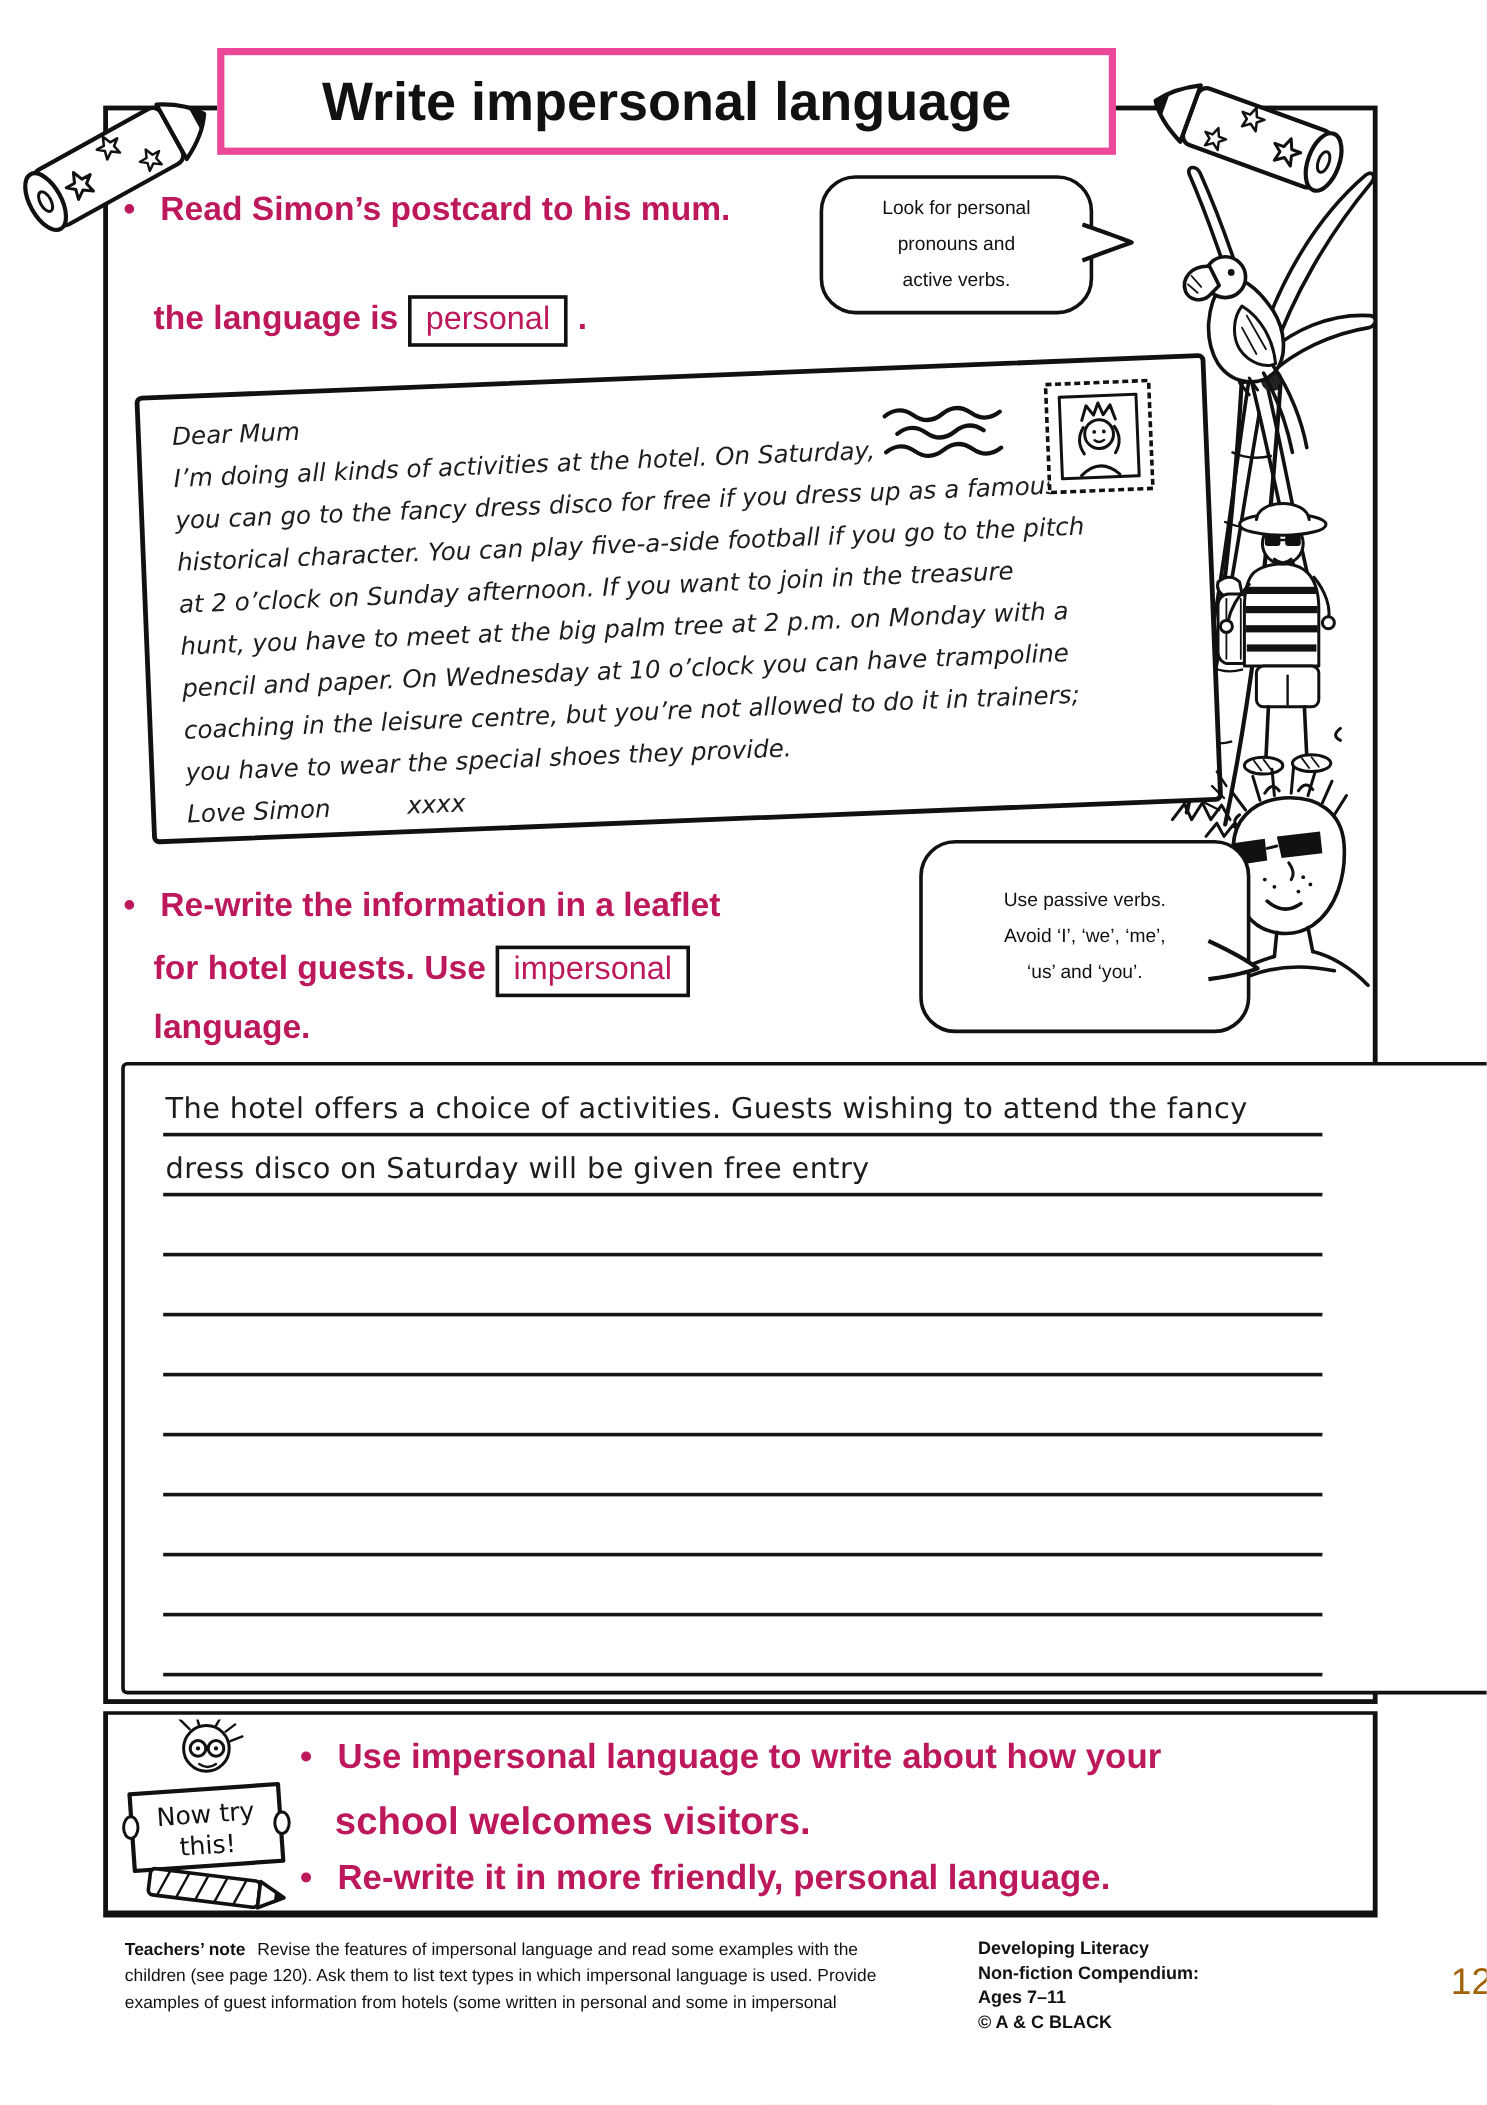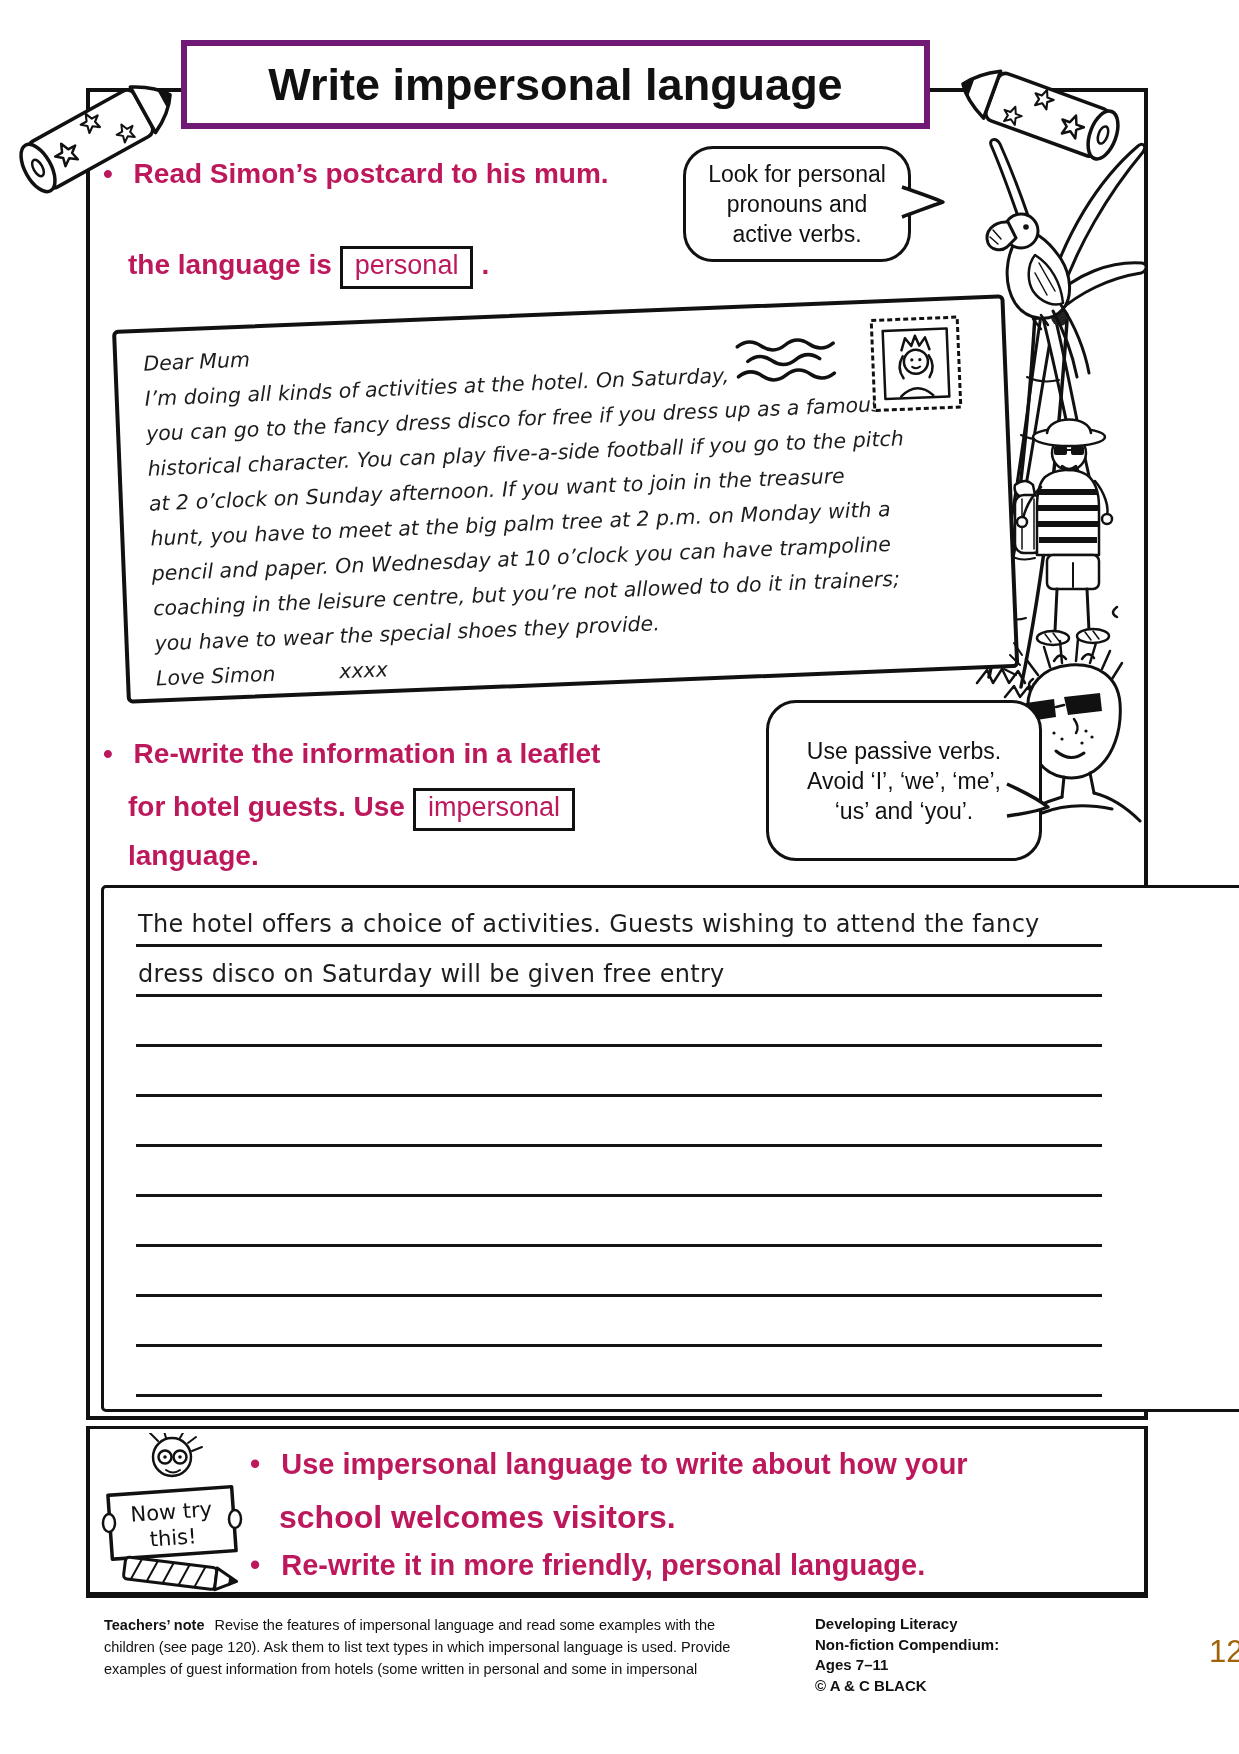--- a/index.html
+++ b/index.html
@@ -6,34 +6,34 @@
   .page{position:relative;width:1239px;height:1754px;background:#ffffff;overflow:hidden;
         font-family:"Liberation Sans",sans-serif;color:#111;}
   .abs{position:absolute;}
 
   
   .main-box{position:absolute;left:86px;top:88px;width:1062px;height:1332px;
             border:4px solid #111;box-sizing:border-box;background:transparent;z-index:0;}
   .bottom-box{position:absolute;left:86px;top:1426px;width:1062px;height:172px;
               border:4px solid #111;border-top-width:3px;border-bottom-width:6px;
               box-sizing:border-box;background:#fff;z-index:1;}
-  .title-box{position:absolute;left:181px;top:40px;width:749px;height:89px;border:6px solid #701a75;
+  .title-box{position:absolute;left:181px;top:40px;width:749px;height:89px;border:6px solid #ec4899;
              box-sizing:border-box;background:#fff;z-index:5;display:flex;align-items:center;justify-content:center;}
   .title-box h1{margin:0;font-size:45px;font-weight:bold;letter-spacing:0;color:#111;
                 font-family:"Liberation Sans",sans-serif;}
 
   
   .bold-line{position:absolute;font-size:28px;font-weight:bold;color:#be185d;white-space:nowrap;z-index:2;}
   .dot::before{content:"\2022";margin-right:13px;}
   .boxed{display:inline-block;border:3px solid #111;padding:1px 12px 5px;margin:0 8px 0 8px;
          font-weight:normal;font-size:27px;background:#fff;}
 
   
   .bubble{position:absolute;border:3.5px solid #111;border-radius:30px;background:#fff;
-          text-align:center;font-size:23px;line-height:30px;color:#111;
+          text-align:center;font-size:16px;line-height:30px;color:#111;
           display:flex;flex-direction:column;justify-content:center;z-index:3;}
   .tail{position:absolute;z-index:4;}
 
   
   .postcard{position:absolute;left:112px;top:330px;width:893px;height:374px;
             border:4px solid #111;border-radius:6px;background:#fff;
             transform:rotate(-2.3deg);transform-origin:0 0;z-index:2;
             padding:14px 20px 0 26px;box-sizing:border-box;}
   .pc-line{font-family:"DejaVu Sans",sans-serif;font-style:italic;font-size:20.5px;
            line-height:35px;color:#1d1d1d;white-space:nowrap;}

